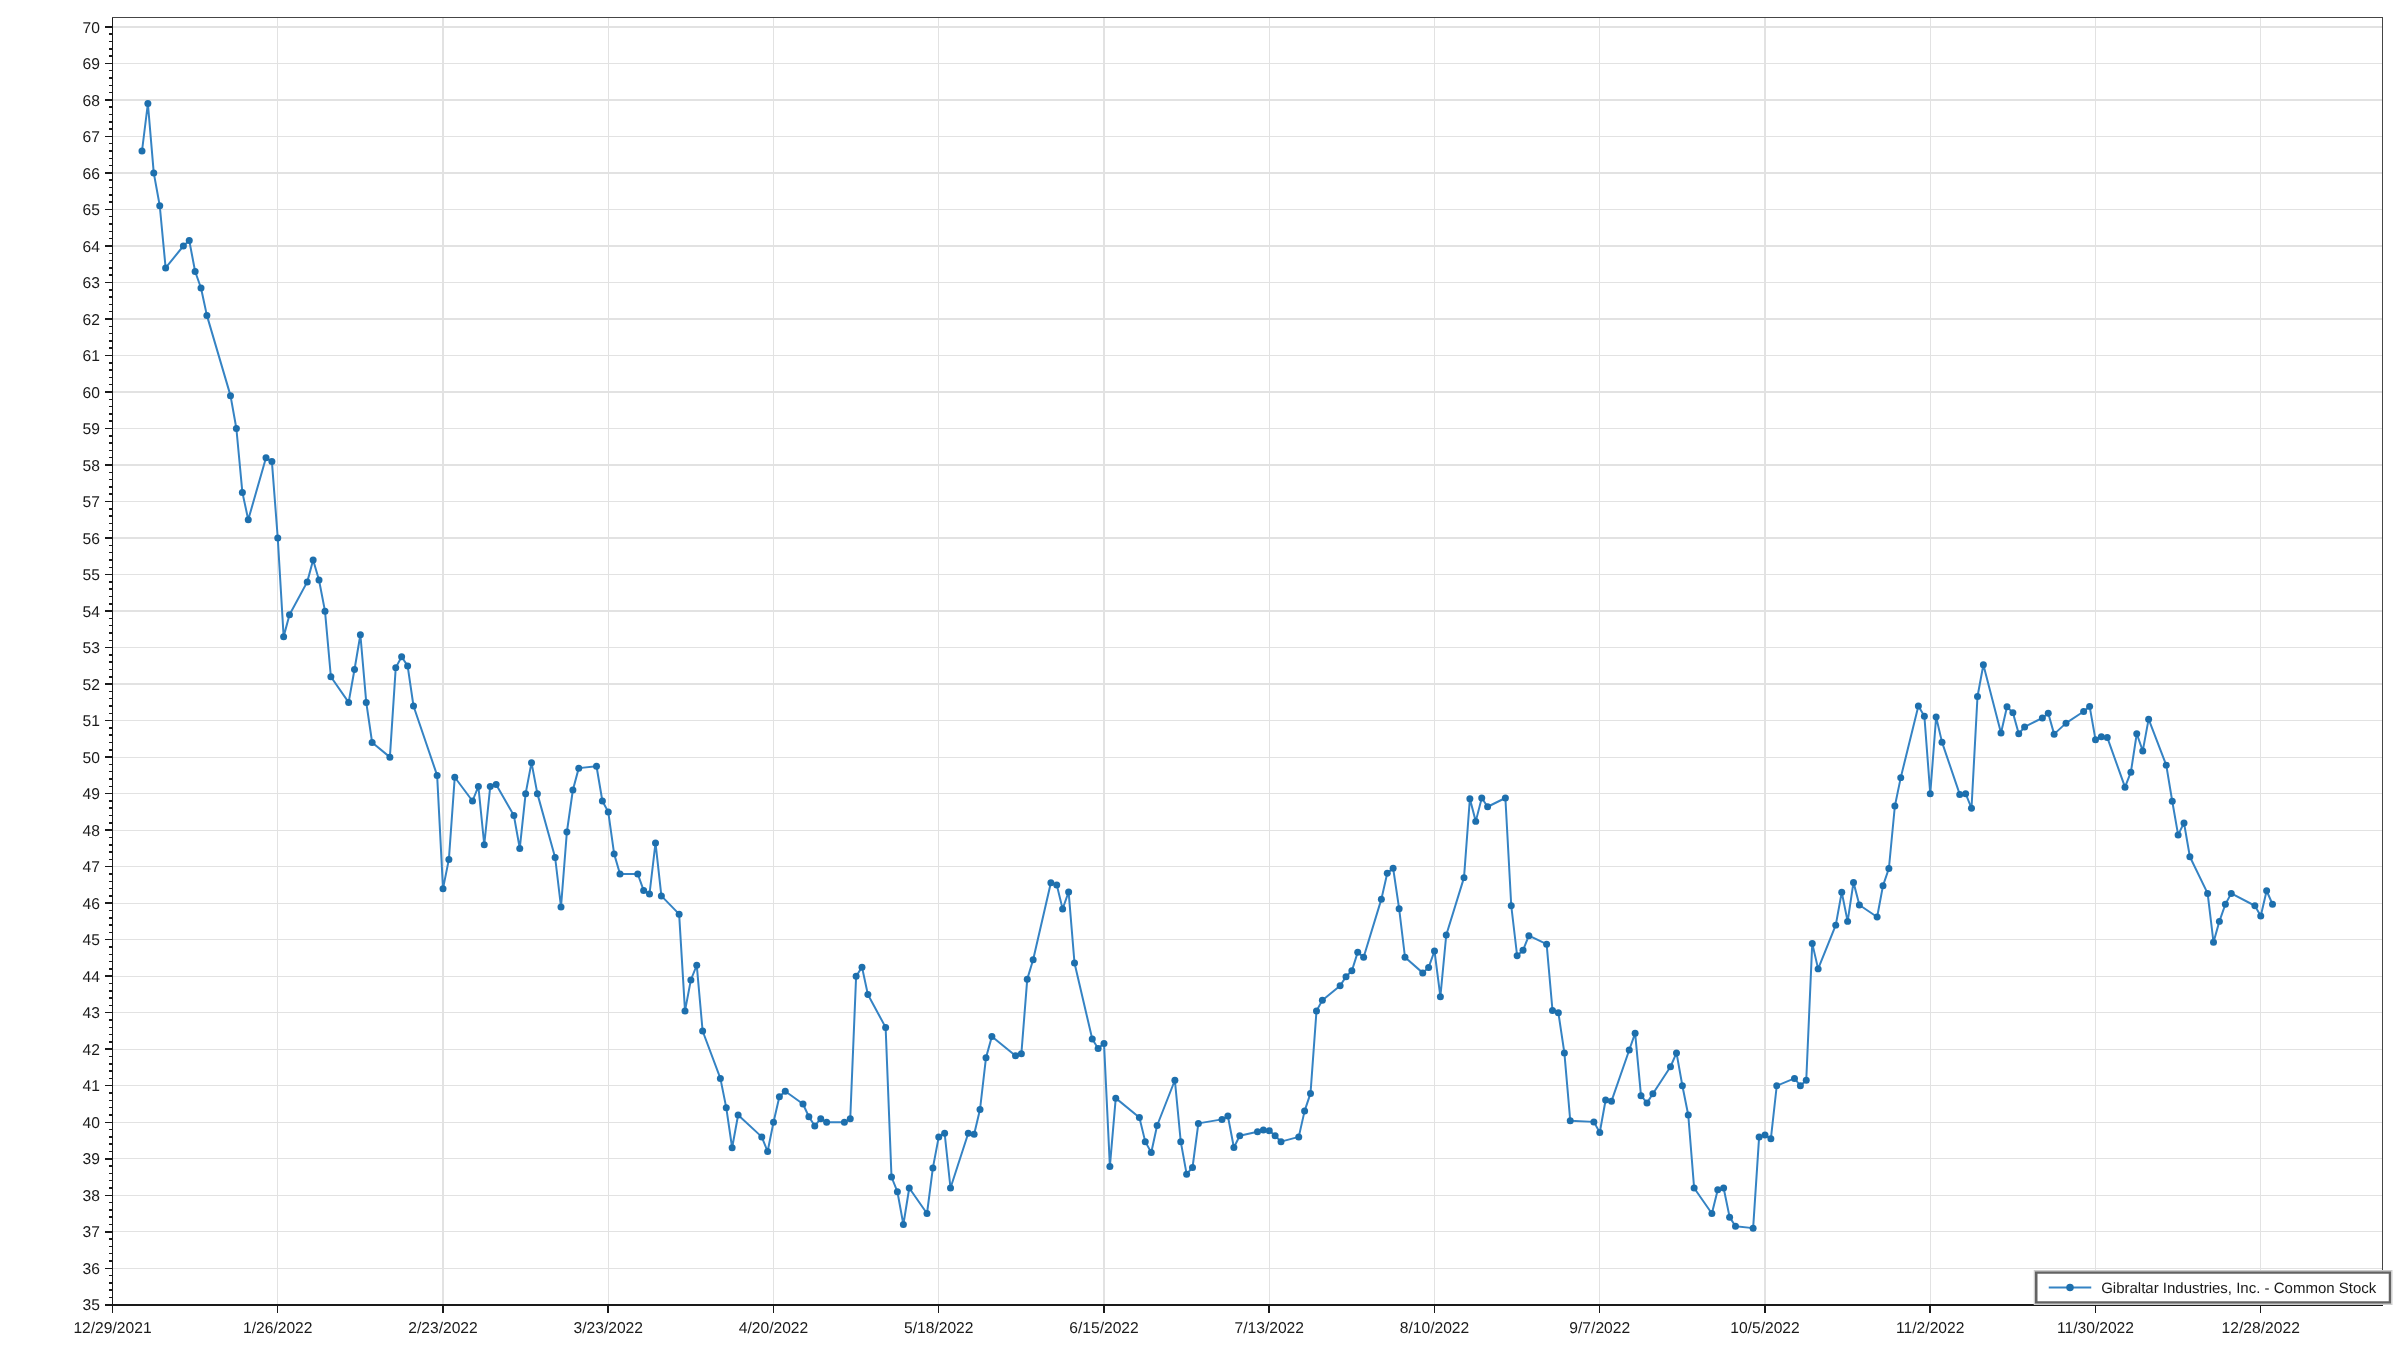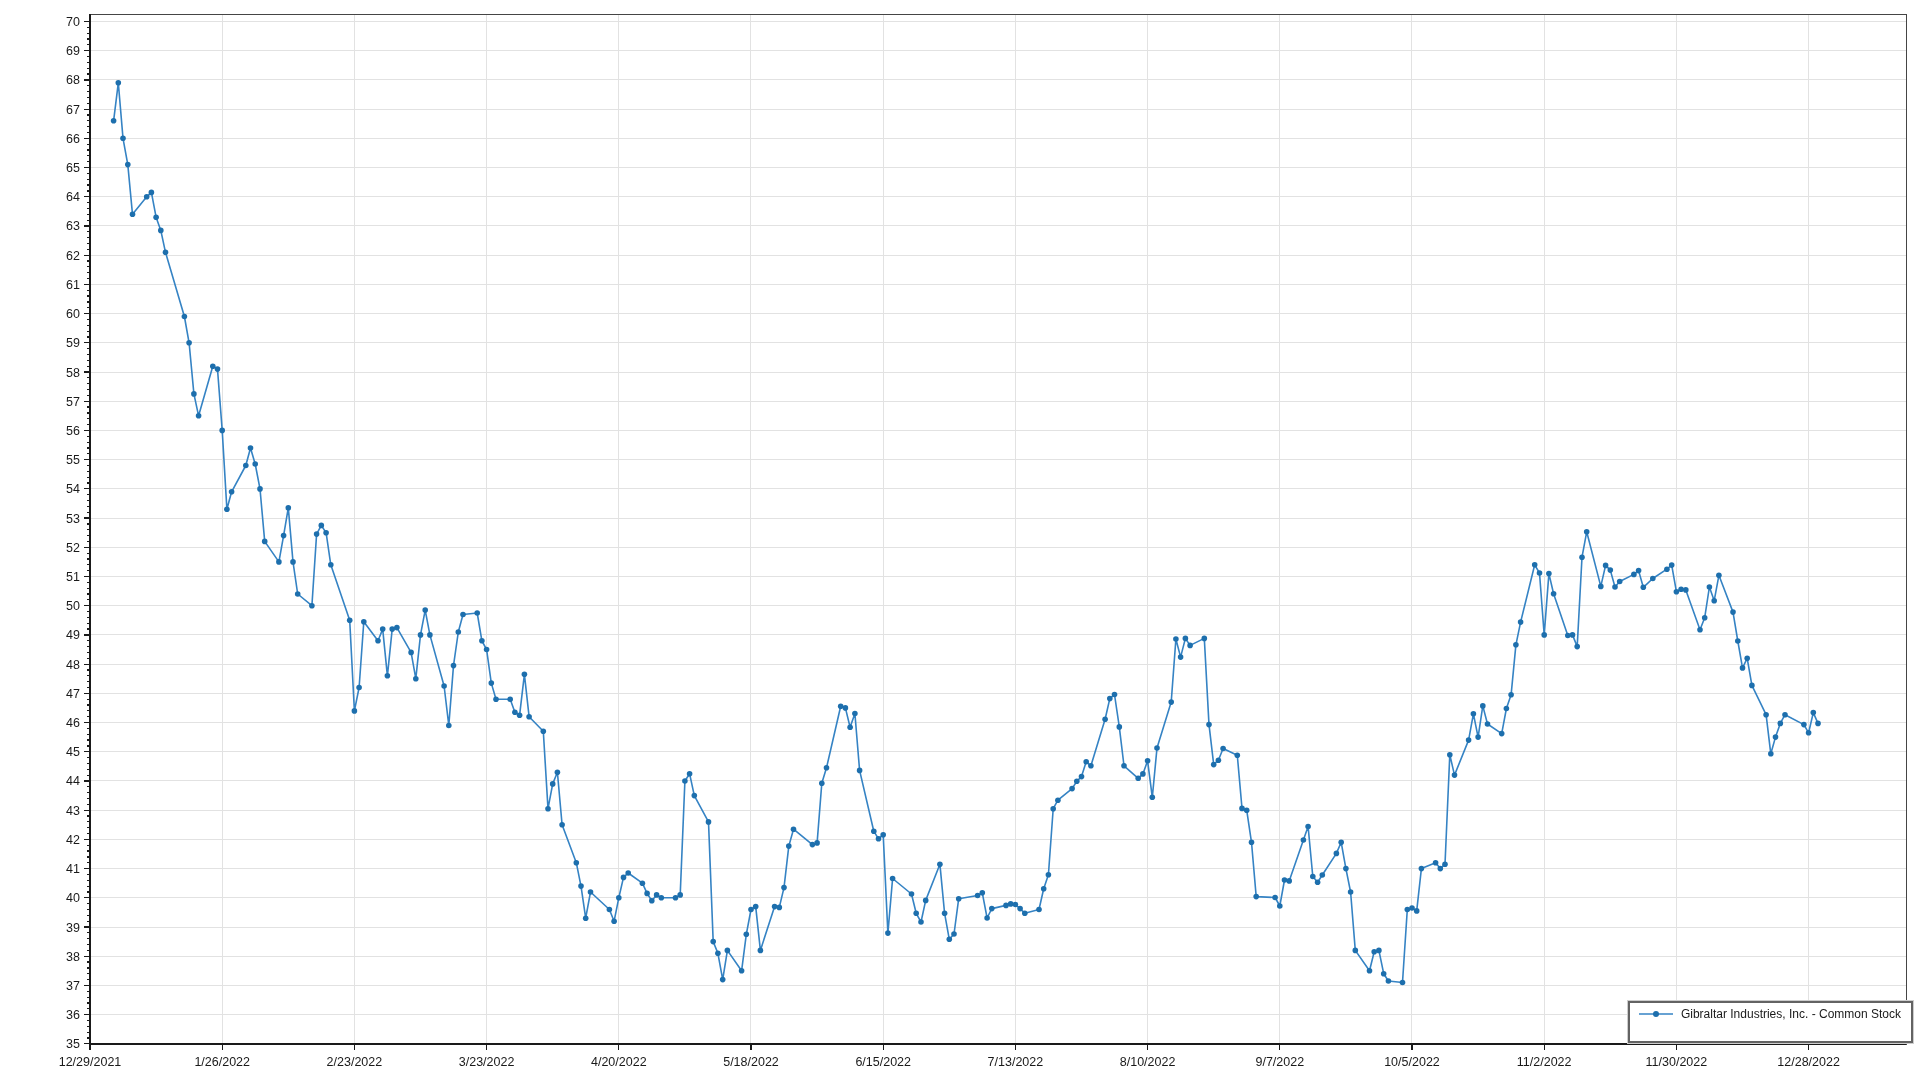--- a/index.html
+++ b/index.html
@@ -12,21 +12,21 @@
     overflow: hidden;
   }
   #chart-svg { position: absolute; left: 0; top: 0; }
   .legend {
     position: absolute;
     right: 7px;
     bottom: 37px;
     background: #ffffff;
     border: 2px solid #636363;
     outline: 1px solid #cdcdcd;
-    padding: 4px 10px 20px 8px;
+    padding: 4px 10px 4px 8px;
     display: flex;
     align-items: center;
     gap: 7px;
     font-size: 12px;
     color: #1a1a1a;
     white-space: nowrap;
   }
   .legend-marker { display: inline-flex; align-items: center; }
 </style>
 </head>

